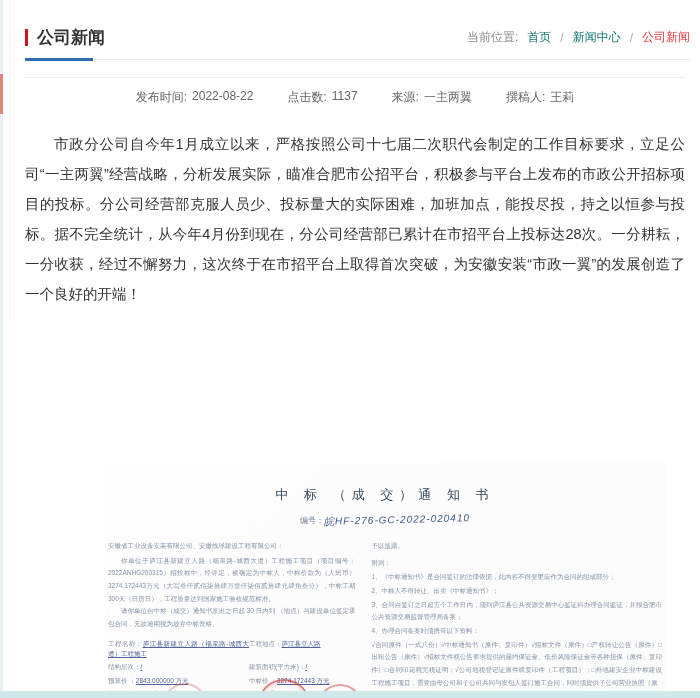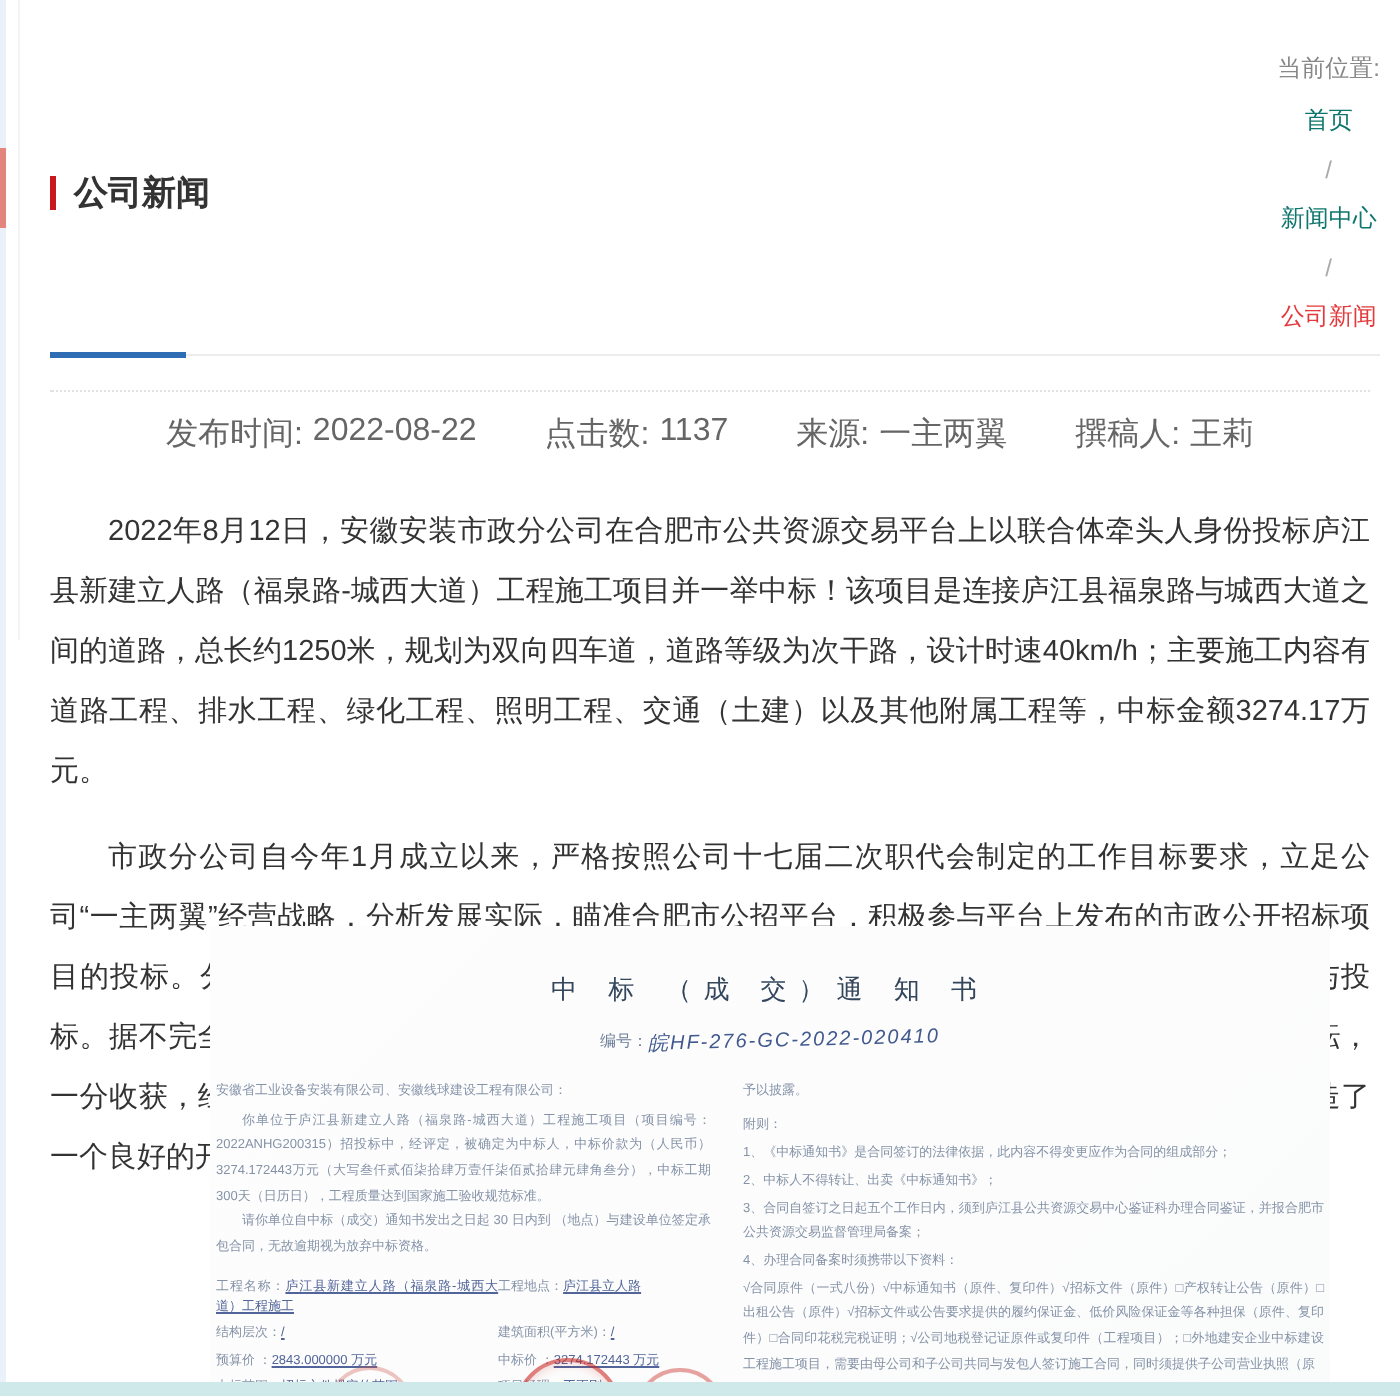--- a/index.html
+++ b/index.html
@@ -15,32 +15,32 @@
   .edge-strip { position:absolute; left:0; top:0; width:3px; height:698px; background:#eaf1f9; }
   .edge-accent { position:absolute; left:0; top:74px; width:3px; height:40px; background:#e2857c; }
   .content-edge { position:absolute; left:9px; top:0; width:1px; height:320px; background:#f1f3f6; }
 
   .content { position:absolute; left:10px; top:0; width:690px; }
 
   
   .page-header { display:flex; justify-content:space-between; align-items:center; padding:26px 10px 0 15px; }
   .section-title { display:flex; align-items:center; gap:9px; font-size:17px; font-weight:600; color:#333; }
   .red-bar { width:3px; height:17px; background:#c9171e; }
-  .breadcrumb { display:flex; align-items:center; gap:9px; font-size:12px; color:#888;flex-direction:column; }
+  .breadcrumb { display:flex; align-items:center; gap:9px; font-size:12px; color:#888; }
   .breadcrumb .link { color:#0f766e; cursor:pointer; }
   .breadcrumb .sep { color:#aaa; }
   .breadcrumb .current { color:#e4393c; }
 
   .header-rule { position:relative; margin:10px 10px 0 15px; border-bottom:1px solid #ececec; }
   .blue-seg { position:absolute; left:0; top:-1px; width:68px; height:3px; background:#2e6db4; }
 
   
   .article-title { margin:32px 42px 0; font-size:21px; line-height:35px; font-weight:bold; text-align:center; color:#333; }
   .dotted-divider { margin:17px 15px 0 15px; border-top:1px dotted #e2e2e2; }
-  .article-meta { display:flex; justify-content:center; gap:34px; margin-top:11px; font-size:16px; color:#666; }
+  .article-meta { display:flex; justify-content:center; gap:34px; margin-top:11px; font-size:12px; color:#666; }
   .article-meta .pair { display:flex; gap:5px; }
   .article-body { margin:23px 15px 0 15px; font-size:14.5px; line-height:30px; text-align:justify; color:#333; }
   .article-body p { text-indent:2em; }
   .article-body p + p { margin-top:13px; }
 
   
   .doc-scan {
     position:absolute; left:105px; top:463px; width:560px; height:235px;
     background:linear-gradient(135deg,#fdfdfe 0%, #fcfcfc 60%, #fafbfb 100%);
     overflow:hidden;
@@ -110,21 +110,20 @@
       <span>来源:</span>
       <span>一主两翼</span>
     </span>
     <span class="pair">
       <span>撰稿人:</span>
       <span>王莉</span>
     </span>
   </div>
 
   <div class="article-body">
-    <p>2022年8月12日，安徽安装市政分公司在合肥市公共资源交易平台上以联合体牵头人身份投标庐江县新建立人路（福泉路-城西大道）工程施工项目并一举中标！该项目是连接庐江县福泉路与城西大道之间的道路，总长约1250米，规划为双向四车道，道路等级为次干路，设计时速40km/h；主要施工内容有道路工程、排水工程、绿化工程、照明工程、交通（土建）以及其他附属工程等，中标金额3274.17万元。</p>
     <p>市政分公司自今年1月成立以来，严格按照公司十七届二次职代会制定的工作目标要求，立足公司“一主两翼”经营战略，分析发展实际，瞄准合肥市公招平台，积极参与平台上发布的市政公开招标项目的投标。分公司经营部克服人员少、投标量大的实际困难，加班加点，能投尽投，持之以恒参与投标。据不完全统计，从今年4月份到现在，分公司经营部已累计在市招平台上投标达28次。一分耕耘，一分收获，经过不懈努力，这次终于在市招平台上取得首次突破，为安徽安装“市政一翼”的发展创造了一个良好的开端！</p>
   </div>
 
 </div>
 
 <div class="doc-scan">
   <div class="doc-title">中 标 （成 交）通 知 书</div>
   <div class="doc-number">
     <span>编号：</span><span class="hand">皖HF-276-GC-2022-020410</span>
   </div>

